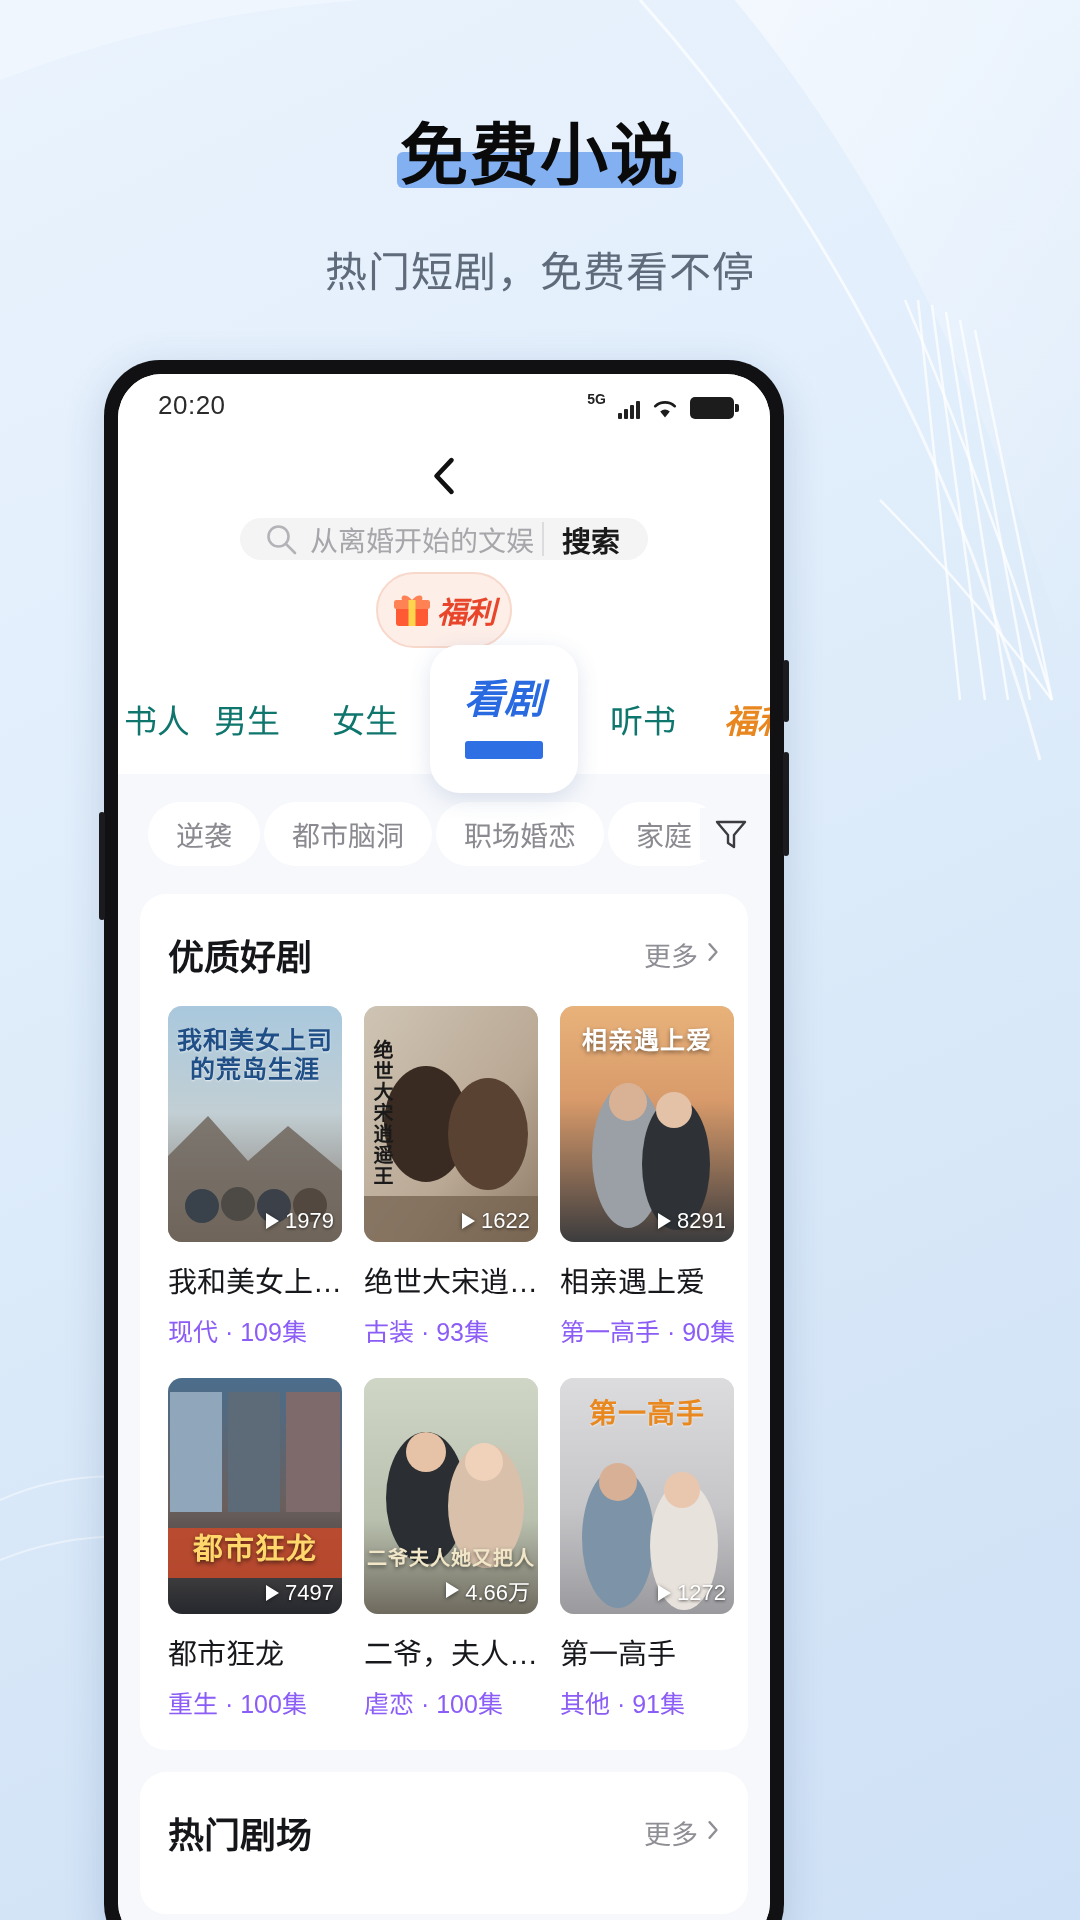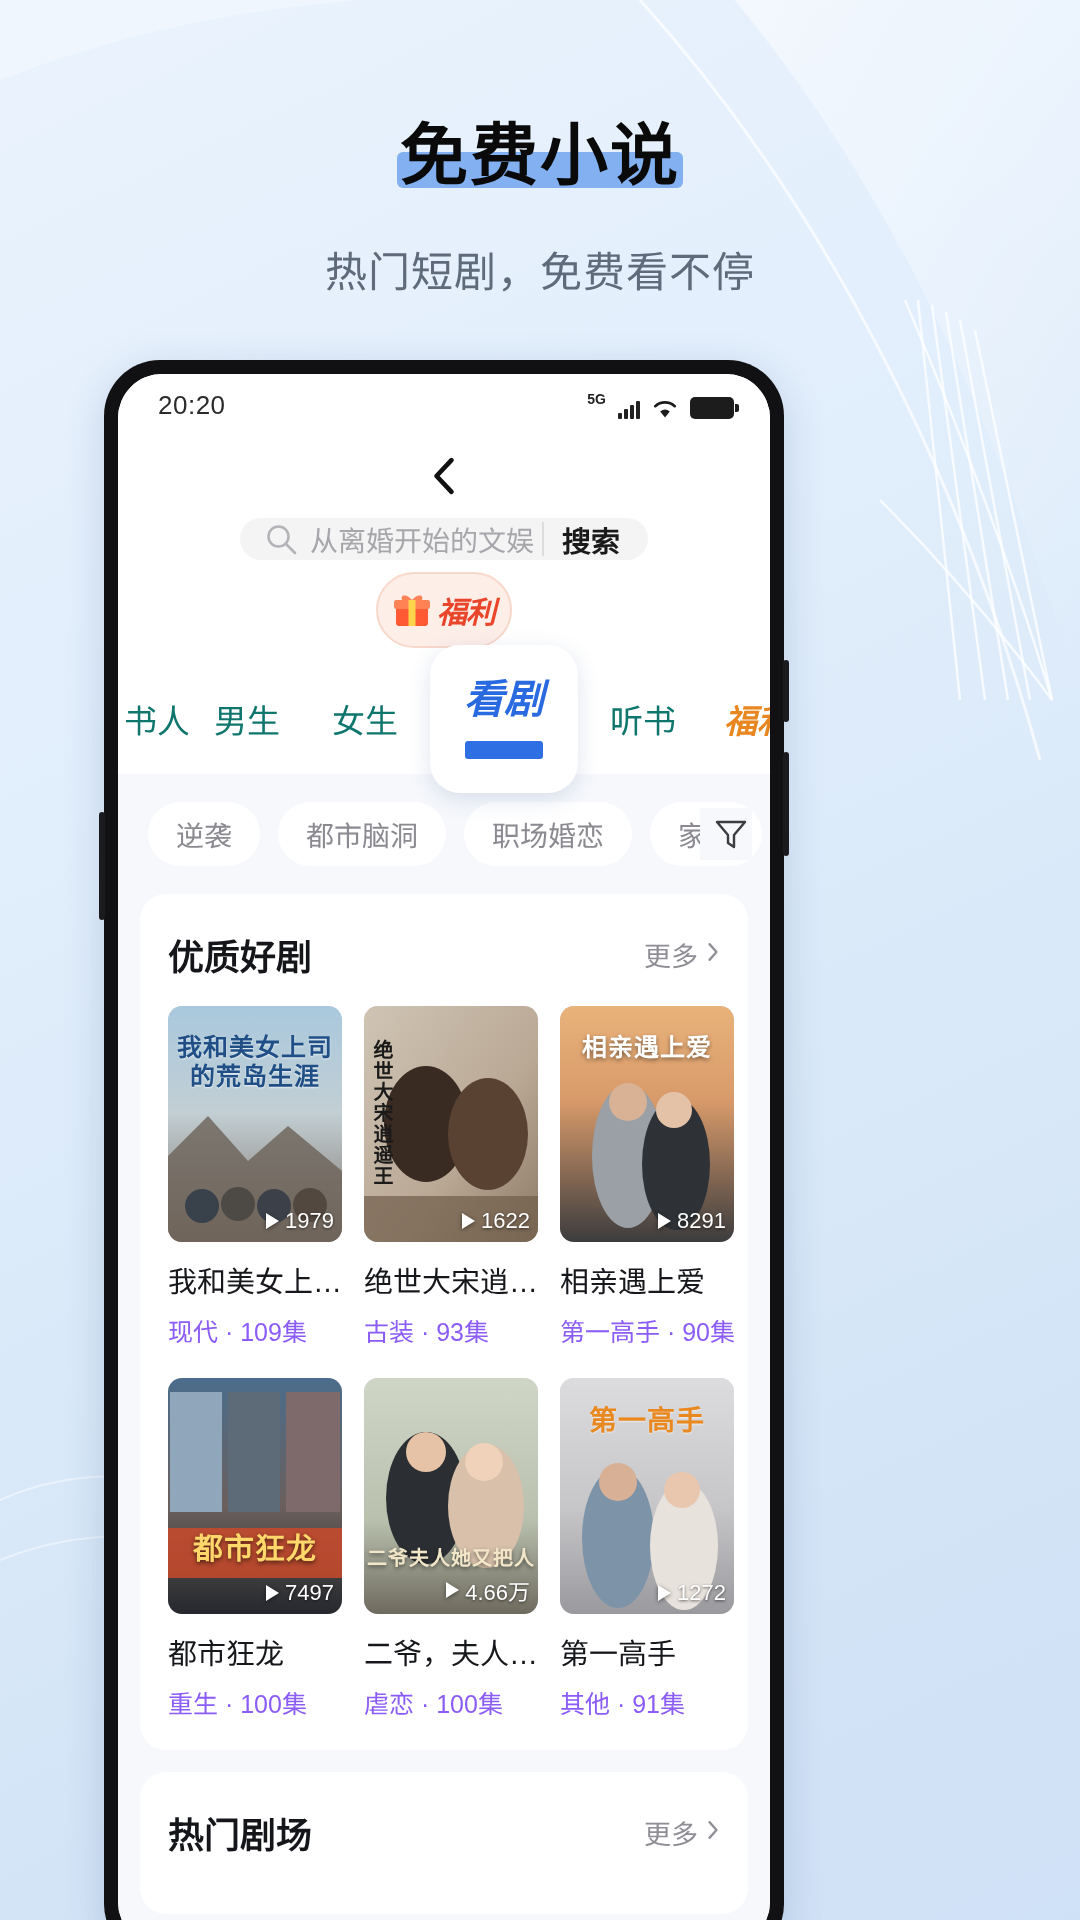--- a/index.html
+++ b/index.html
@@ -178,21 +178,21 @@
   }
   .tab-active-label {
     font-size: 40px; font-weight: bold; font-style: italic;
     color: #2a6ae0; letter-spacing: 0; line-height: 1;
   }
   .tab-active-bar { width: 78px; height: 18px; background: #2f6fe4; border-radius: 3px; }
 
   
   .chiprow {
     position: relative;
-    display: flex; align-items: center; gap: 18px;
+    display: flex; align-items: center; gap: 4px;
     padding: 28px 0 28px 30px;
     background: #f6f8fb;
   }
   .chip {
     flex: none;
     height: 64px;
     border-radius: 32px;
     background: #fff;
     display: flex; align-items: center;
     padding: 0 28px;
@@ -252,21 +252,21 @@
     white-space: nowrap; overflow: hidden;
   }
   .item-meta {
     margin-top: 12px;
     font-size: 25px; color: #8b5cf6;
     white-space: nowrap; overflow: hidden;
   }
   .row-gap { height: 30px; }
 
   .poster-overlay-title {
-    position: absolute; left: 0; right: 0; top: 27px;
+    position: absolute; left: 0; right: 0; top: 20px;
     text-align: center;
     font-size: 25px; font-weight: bold; line-height: 1.15;
     letter-spacing: 1px;
   }
 </style>
 </head>
 <body>
 
 <div class="bg-deco">
   <svg viewBox="0 0 1080 1920" xmlns="http://www.w3.org/2000/svg">

